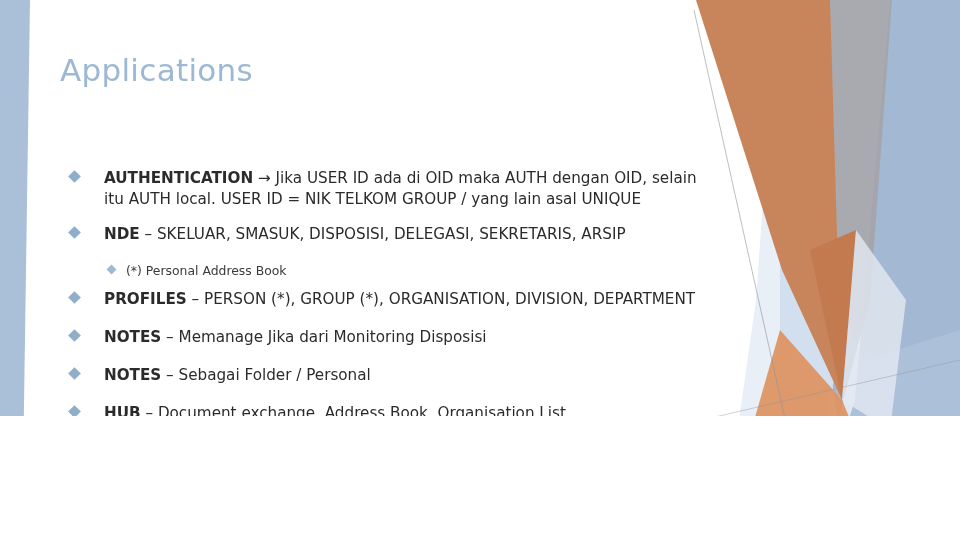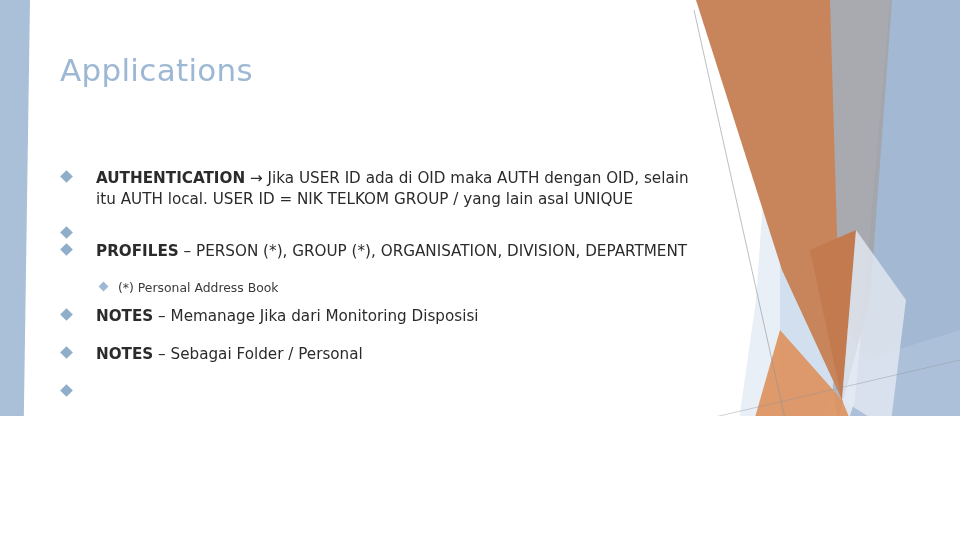--- a/index.html
+++ b/index.html
@@ -34,21 +34,21 @@
     font-size: 31px;
     font-weight: 400;
     letter-spacing: 0.3px;
     color: #9DB8D4;
     font-family: "DejaVu Sans", "Liberation Sans", sans-serif;
   }
 
   
   .body-list {
     position: absolute;
-    left: 0;
+    left: 8px;
     top: 168px;
     width: 700px;
   }
   .bullet-row {
     position: relative;
     display: flex;
     align-items: flex-start;
     padding-left: 62px;
     margin-bottom: 14px;
   }
@@ -127,40 +127,42 @@
 
   <div class="body-list">
 
     <div class="bullet-row">
       <span class="bullet-mark"></span>
       <span class="bullet-text"><span class="kw">AUTHENTICATION</span><span> → </span><span>Jika USER ID ada di OID maka AUTH dengan OID, selain itu AUTH local. USER ID = NIK TELKOM GROUP / yang lain asal UNIQUE</span></span>
     </div>
 
     <div class="bullet-row tight">
       <span class="bullet-mark"></span>
+      <span class="bullet-text"><span class="kw">NDE</span><span> – </span><span>SKELUAR, SMASUK, DISPOSISI, DELEGASI, SEKRETARIS, ARSIP</span></span>
+    </div>
+
+    <div class="bullet-row sub">
+      <span class="bullet-mark"></span>
+      <span class="bullet-text">(*) Personal Address Book</span>
     </div>
 
     <div class="bullet-row tight">
       <span class="bullet-mark"></span>
       <span class="bullet-text"><span class="kw">PROFILES</span><span> – </span><span>PERSON (*), GROUP (*), ORGANISATION, DIVISION, DEPARTMENT</span></span>
-    </div>
-
-    <div class="bullet-row sub">
-      <span class="bullet-mark"></span>
-      <span class="bullet-text">(*) Personal Address Book</span>
     </div>
 
     <div class="bullet-row tight">
       <span class="bullet-mark"></span>
       <span class="bullet-text"><span class="kw">NOTES</span><span> – </span><span>Memanage Jika dari Monitoring Disposisi</span></span>
     </div>
 
     <div class="bullet-row tight">
       <span class="bullet-mark"></span>
       <span class="bullet-text"><span class="kw">NOTES</span><span> – </span><span>Sebagai Folder / Personal</span></span>
     </div>
 
     <div class="bullet-row tight">
       <span class="bullet-mark"></span>
+      <span class="bullet-text"><span class="kw">HUB</span><span> – </span><span>Document exchange, Address Book, Organisation List</span></span>
     </div>
 
   </div>
 </div>
 
 </body></html>

